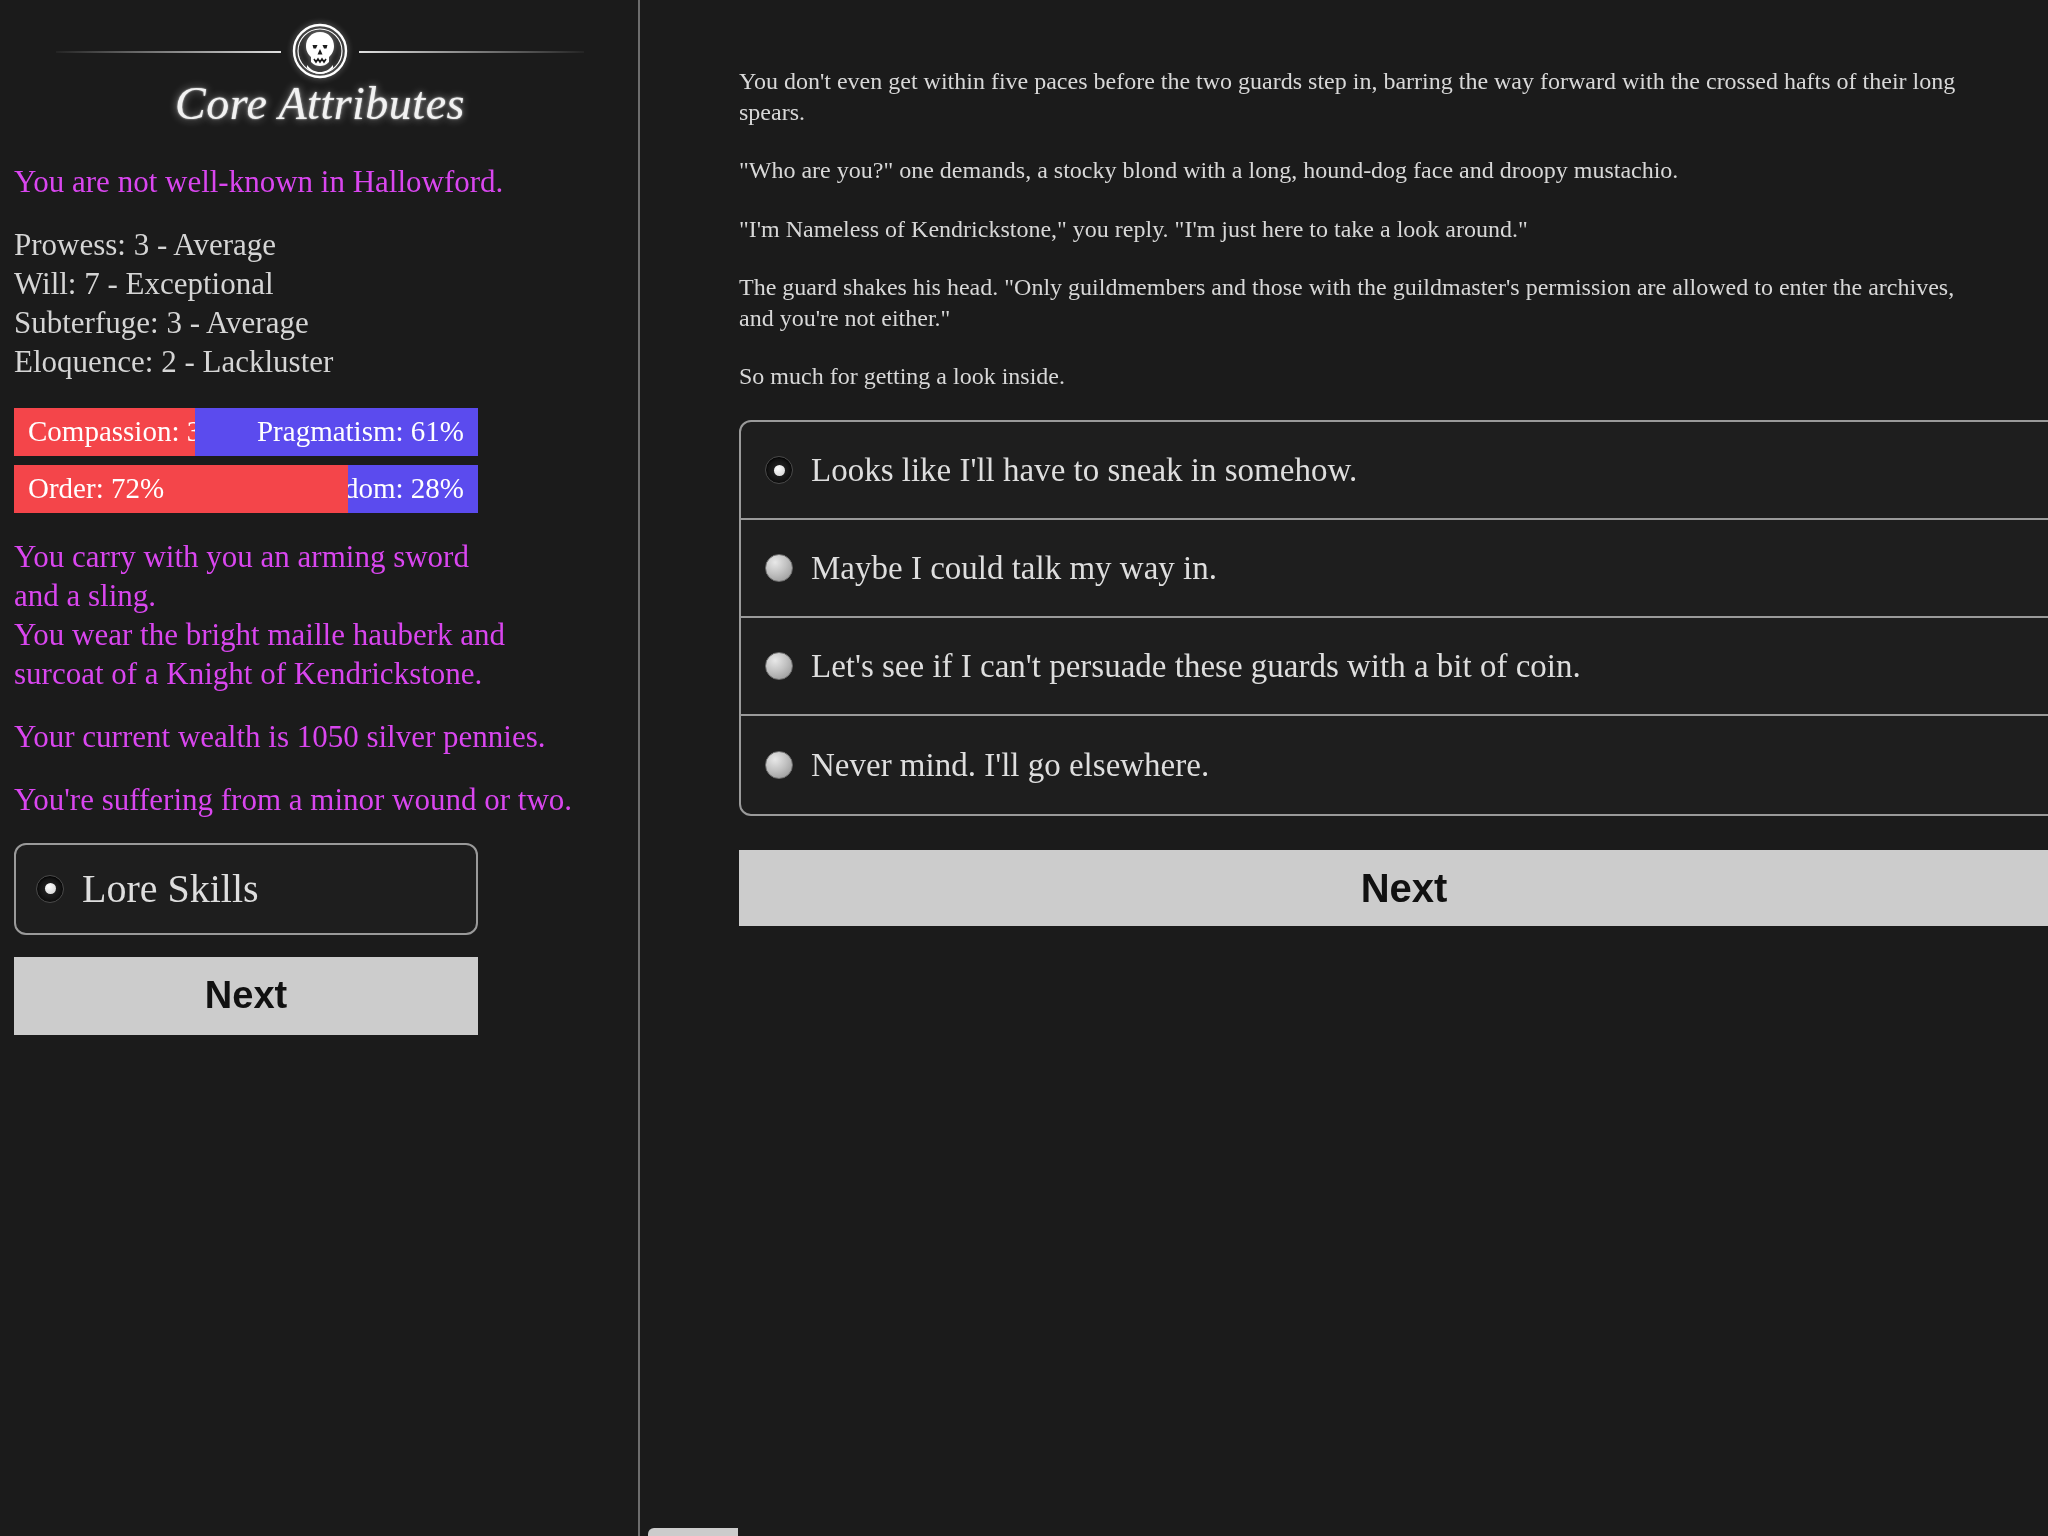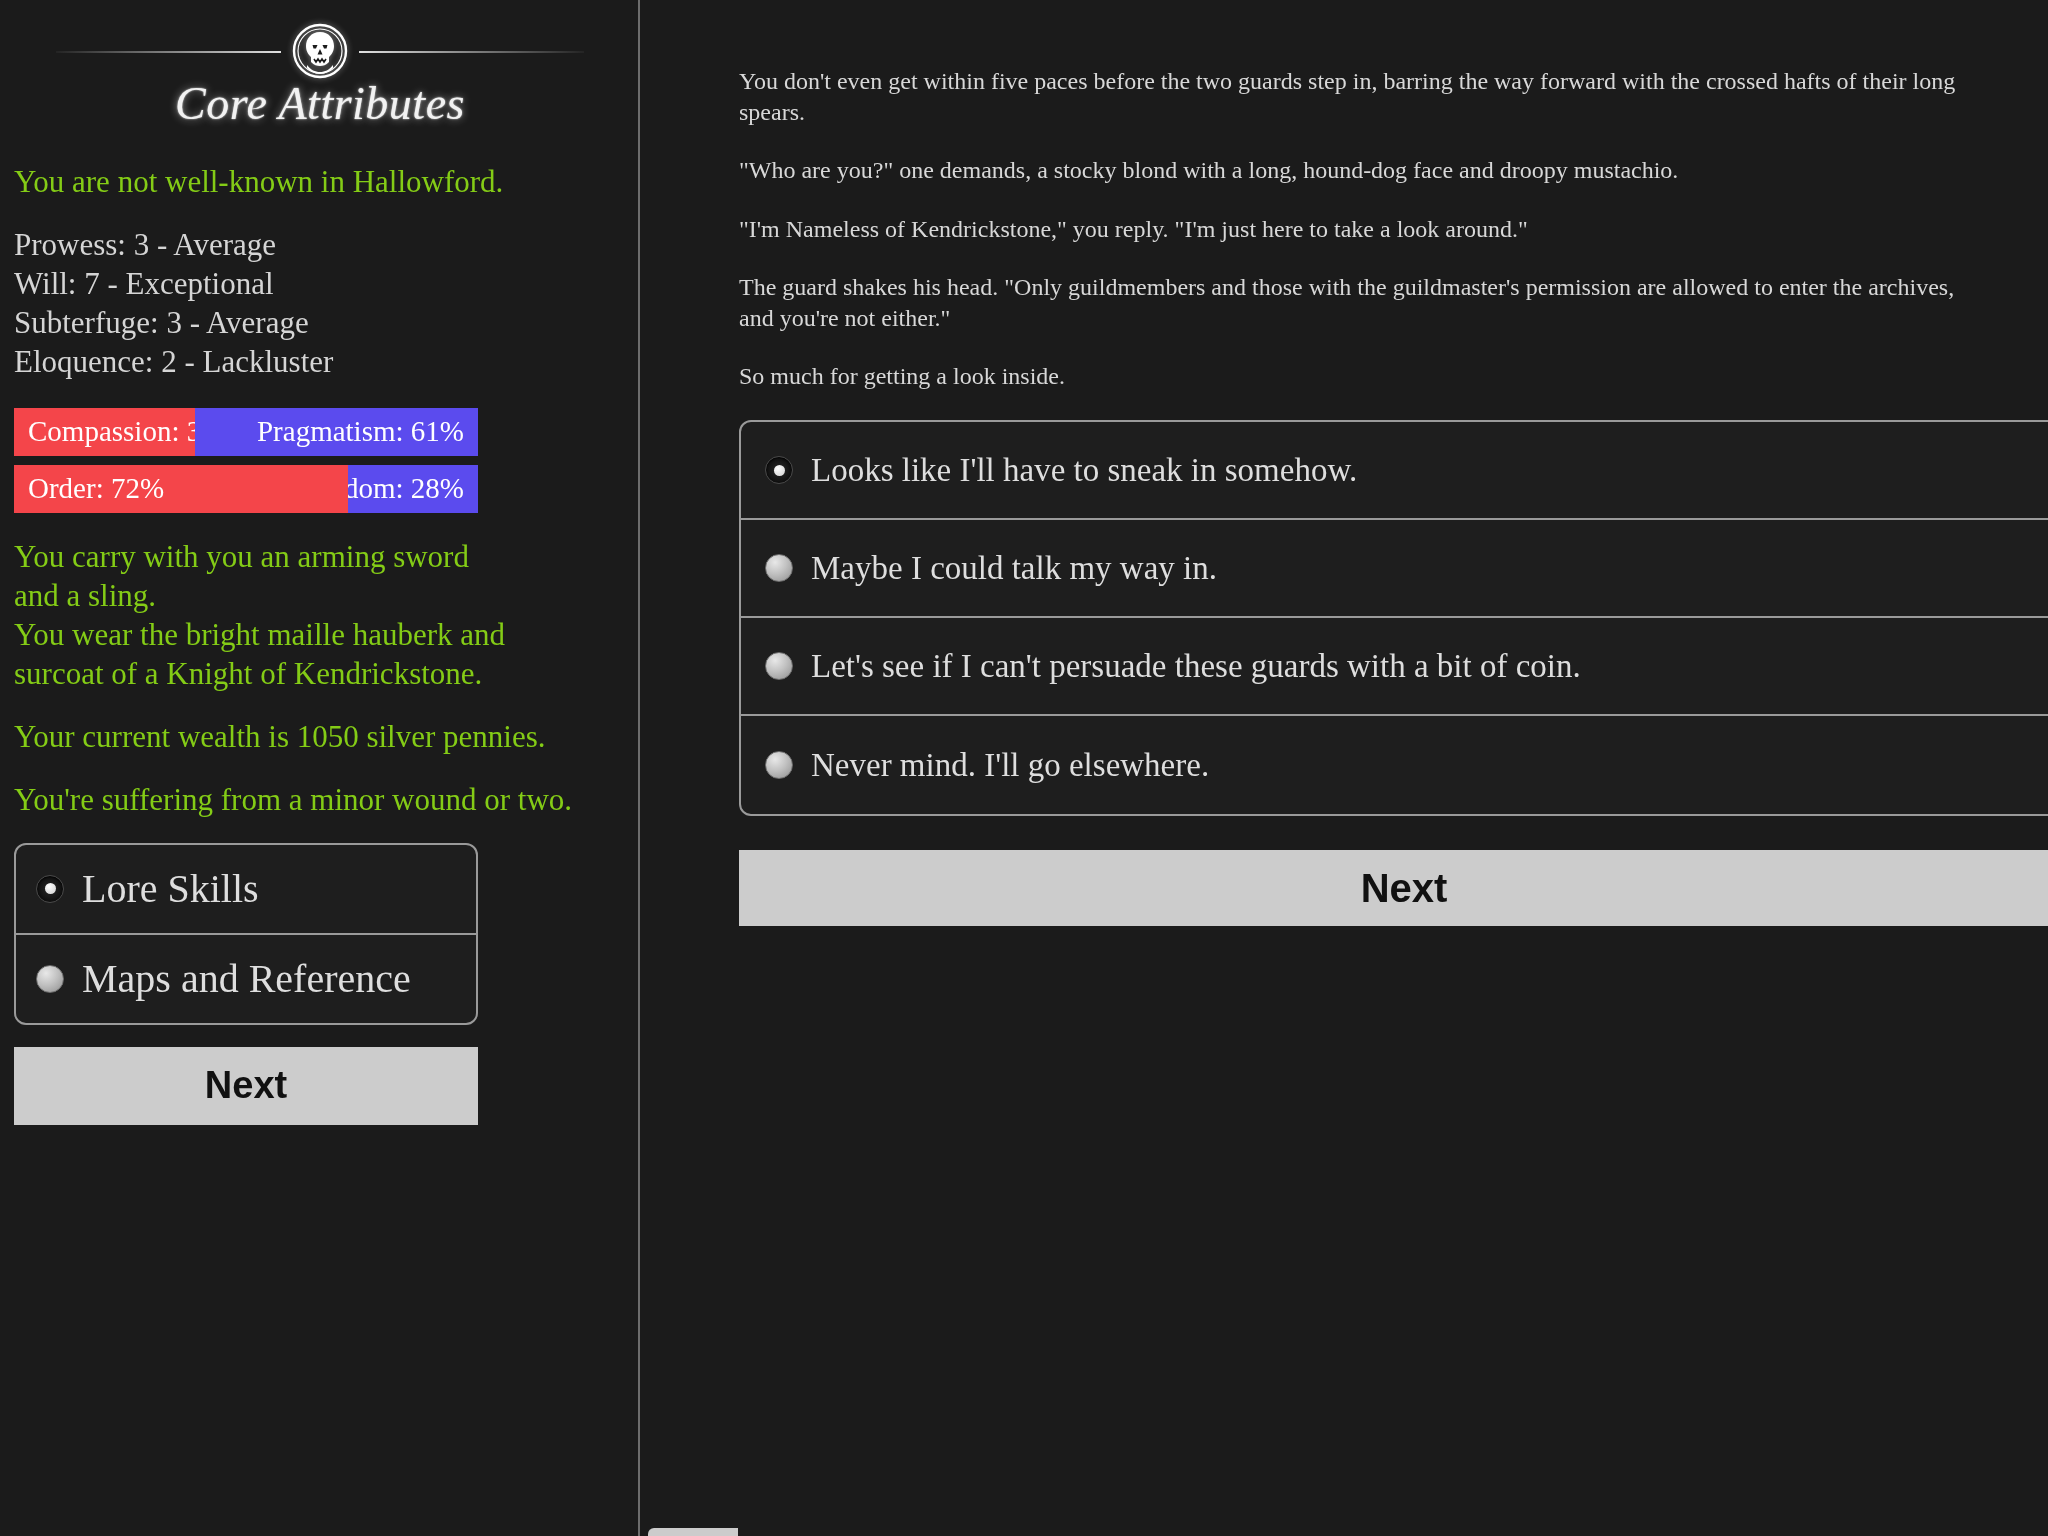--- a/index.html
+++ b/index.html
@@ -100,21 +100,21 @@
   }
 
   .sidebar-body {
     padding: 0 0 0 0;
     margin-top: 34px;
   }
 
   .stext {
     font-size: 31px;
     line-height: 1.26;
-    color: #84cc16;
+    color: #d946ef;
     margin-bottom: 24px;
   }
 
   .attr-list {
     font-size: 31px;
     line-height: 1.26;
     color: #d5d5d5;
     margin-bottom: 26px;
   }
   .attr-list div { white-space: nowrap; }
@@ -339,24 +339,20 @@
 
       <div class="stext">Your current wealth is 1050 silver pennies.</div>
 
       <div class="stext">You're suffering from a minor wound or two.</div>
 
       <div class="choice-box sidebar-choice-box">
         <div class="choice-row">
           <span class="radio on"></span>
           <span class="choice-label">Lore Skills</span>
         </div>
-        <div class="choice-row">
-          <span class="radio off"></span>
-          <span class="choice-label">Maps and Reference</span>
-        </div>
       </div>
 
       <button class="next-btn sidebar-next">Next</button>
 
     </div>
 
     <span class="sidebar-divider"></span>
   </aside>
 
   <main class="main">

